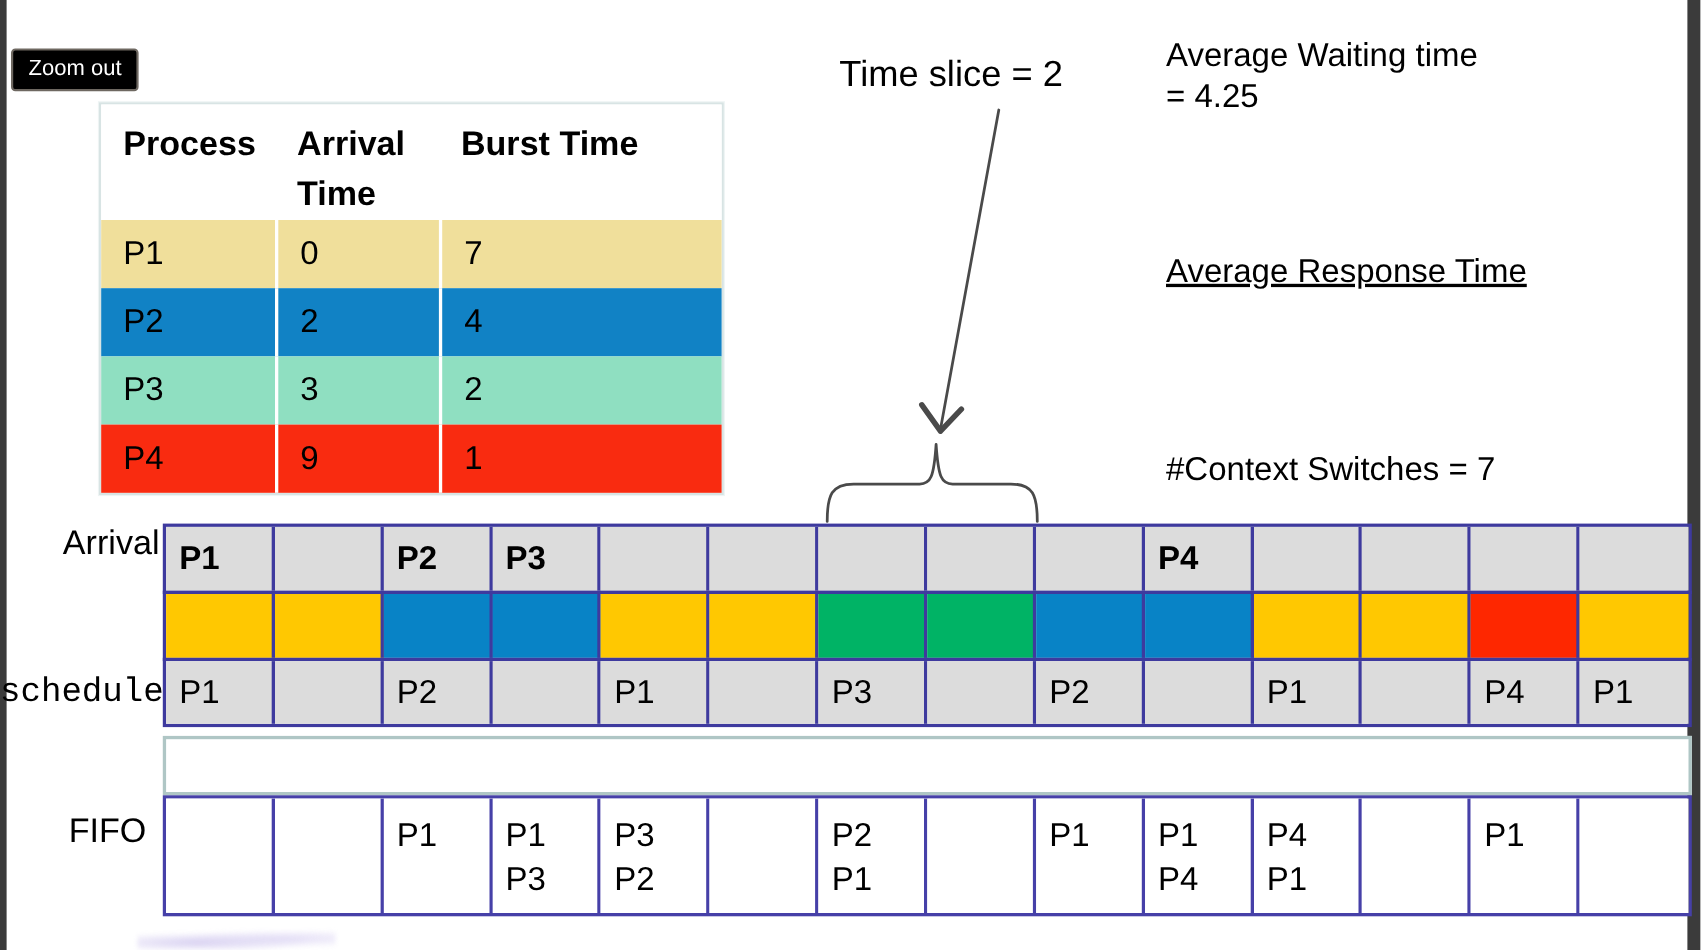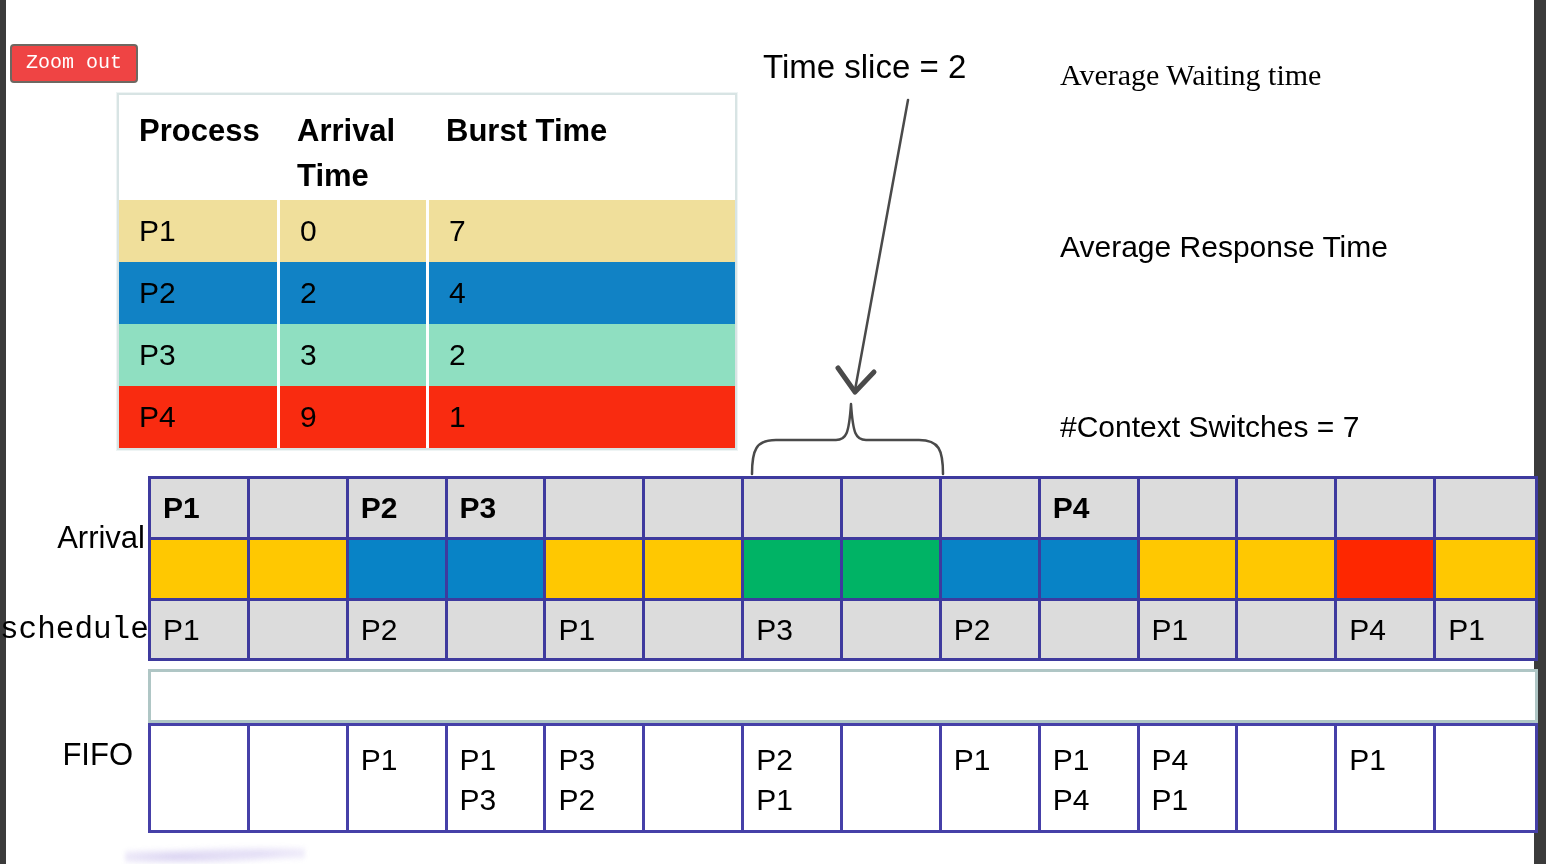--- a/index.html
+++ b/index.html
@@ -17,33 +17,32 @@
     overflow:hidden;
     color:#000;
   }
   .edge-strip{position:absolute;top:0;height:864px;background:#3B3B3B;}
   .edge-left{left:0;width:6px;}
   .edge-right{right:0;width:12px;}
 
   
   .zoom-btn{
     position:absolute;left:10px;top:44px;
-    background:#ef4444;color:#fff;
+    background:#000000;color:#fff;
     border:2px solid #6E6861;border-radius:4px;
     font-size:20px;padding:5px 14px 7px 14px;
     cursor:pointer;
-    font-family:Liberation Mono, monospace;
+    font-family:Liberation Sans, sans-serif;
   }
 
   
   .ptable{
-    position:absolute;left:90px;top:93px;width:620px;
+    position:absolute;left:90px;top:93px;width:568px;
     border:2px solid #D8E4E4;background:#fff;
     box-shadow:0 0 0 1px #eef4f4;
-    margin-left:27px;
   }
   .ptable-header{
     display:grid;grid-template-columns:158px 149px 1fr;
     height:105px;background:#fff;
   }
   .ptable-header .hcell{
     font-weight:bold;font-size:31px;line-height:1.45;
     padding:14px 0 0 20px;
   }
   .ptable-row{
@@ -55,22 +54,22 @@
     padding-left:20px;
   }
   .ptable-row .ptable-cell + .ptable-cell{border-left:3px solid #fff;}
 
   
   .time-slice{
     position:absolute;left:763px;top:48px;
     font-size:33px;font-weight:normal;white-space:nowrap;
   }
   .stats{position:absolute;left:1060px;font-size:30px;line-height:37px;white-space:nowrap;}
-  .stats-waiting{top:56px;font-family:Liberation Serif, serif;}
-  .stats-response{top:228px;}
+  .stats-waiting{top:32px;}
+  .stats-response{top:228px;text-decoration:underline;}
   .stats-context{top:408px;}
 
   
   .tl-row{
     position:absolute;left:148px;width:1390px;
     display:grid;grid-template-columns:repeat(14,1fr);
     border:3px solid var(--grid);
   }
   .tl-row .cell{border-right:3px solid var(--grid);}
   .tl-row .cell:last-child{border-right:none;}
@@ -92,21 +91,21 @@
   }
   .row-fifo .cell{
     background:#fff;border-right:3px solid var(--fifo-grid);
     font-size:30px;line-height:40px;padding:14px 0 0 12px;
   }
 
   
   .tl-label{
     position:absolute;font-size:31px;text-align:right;width:145px;left:0;
   }
-  .label-arrival{top:520px;}
+  .label-arrival{top:476px;}
   .label-schedule{top:612px;font-family:Liberation Mono, monospace;}
   .label-fifo{top:737px;padding-right:12px;}
 
   
   .overlay{position:absolute;left:0;top:0;width:1546px;height:864px;pointer-events:none;}
 
   
   .smudge{
     position:absolute;left:125px;top:846px;width:180px;height:18px;
     background:radial-gradient(ellipse at 30% 60%, #cfc6ee 0%, rgba(255,255,255,0) 60%),
@@ -149,20 +148,21 @@
         <div class="ptable-cell">9</div>
         <div class="ptable-cell">1</div>
       </div>
     </div>
 </div>
 
 <div class="time-slice">Time slice = 2</div>
 
 <div class="stats stats-waiting">
   <div>Average Waiting time</div>
+  <div>= 4.25</div>
 </div>
 <div class="stats stats-response">
   <div>Average Response Time</div>
 </div>
 <div class="stats stats-context">#Context Switches = 7</div>
 
 <svg class="overlay" viewBox="0 0 1546 864" xmlns="http://www.w3.org/2000/svg">
   <g stroke="#4A4A4A" stroke-width="3" fill="none" stroke-linecap="round" stroke-linejoin="round">
     <path d="M 908 100 L 855 390" stroke-width="2.5"></path>
     <path d="M 838 368 L 855 392 M 874 372 L 855 392" stroke-width="5"></path>

